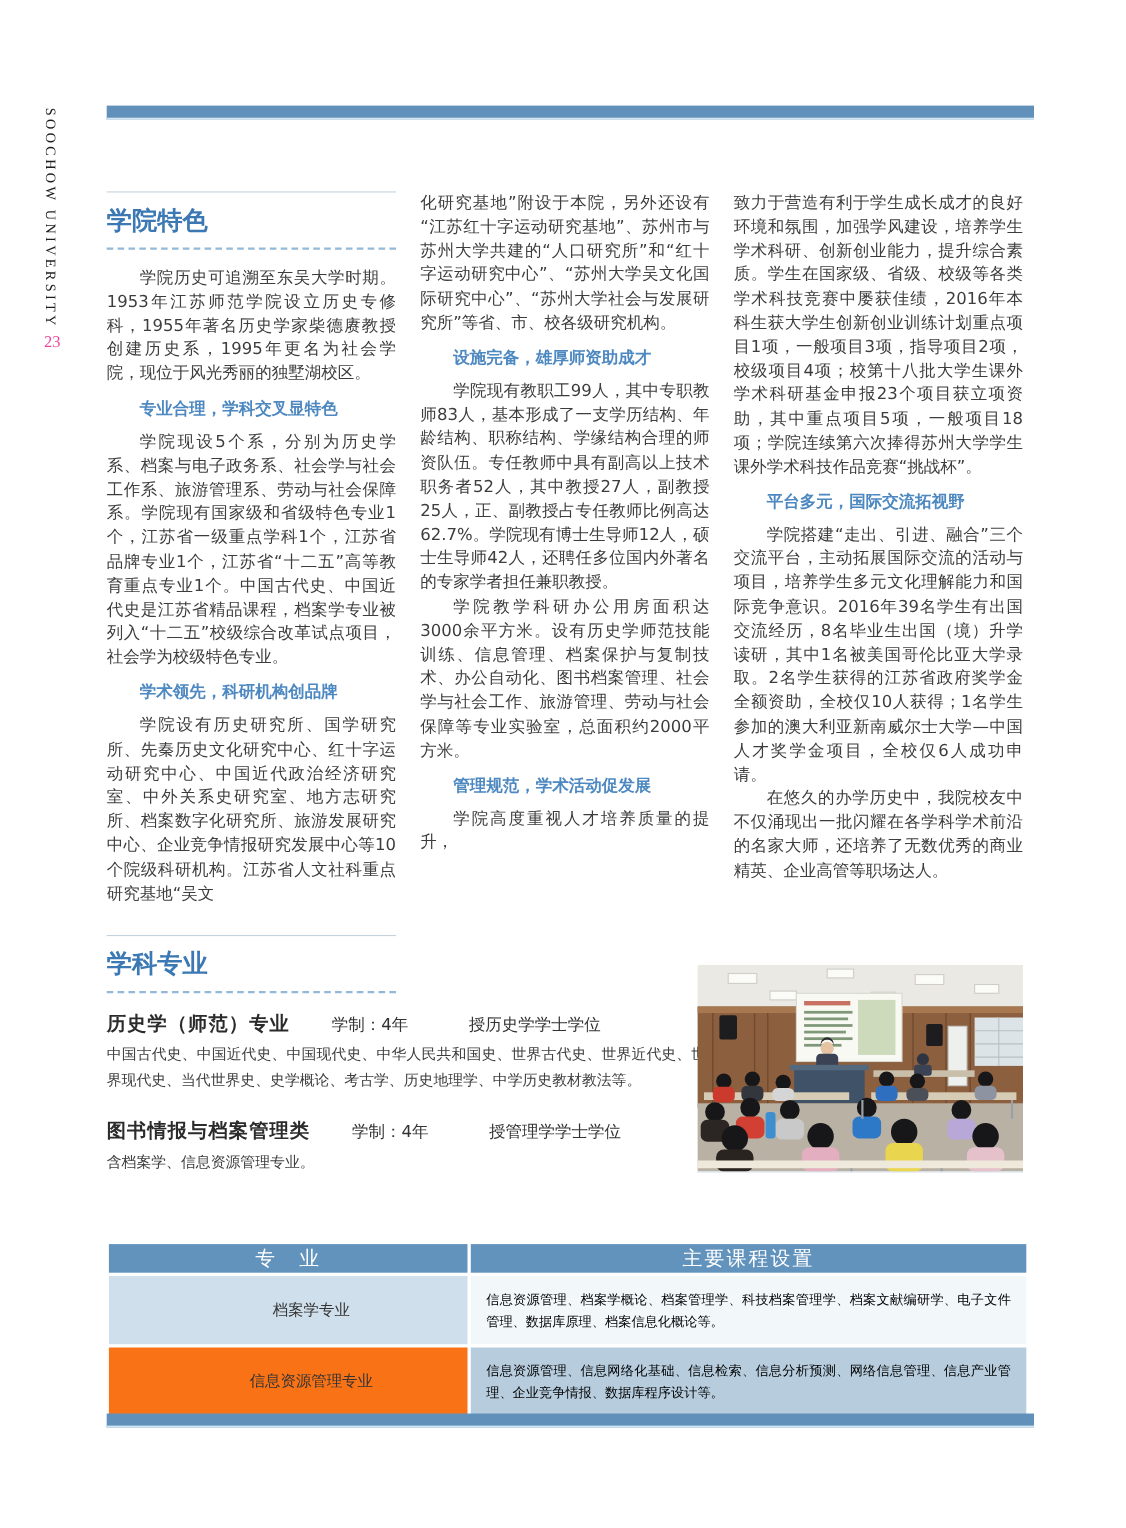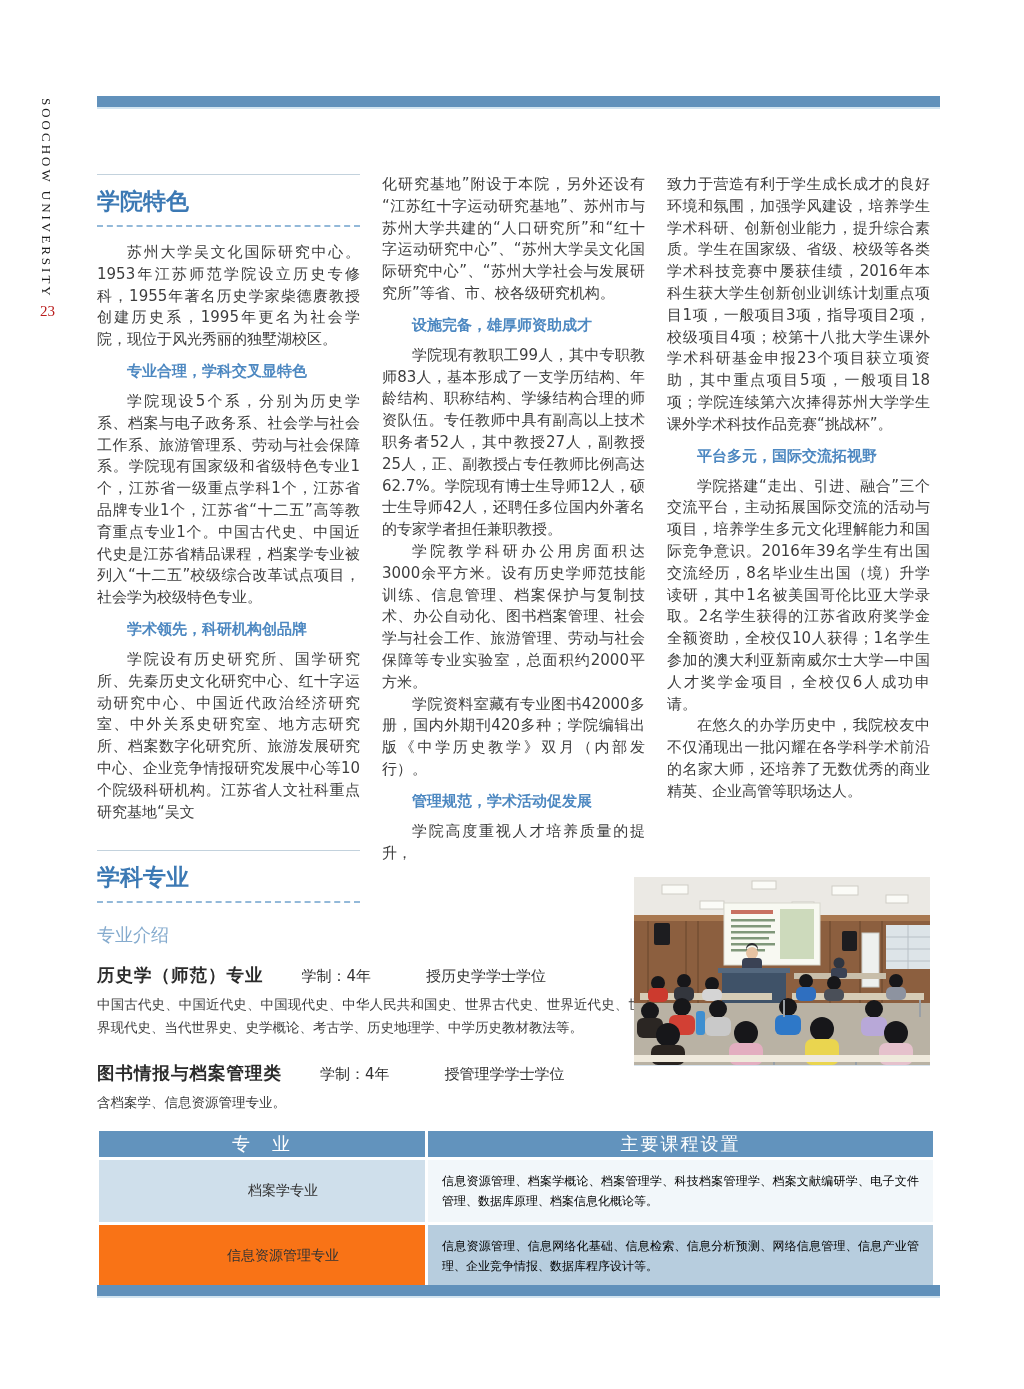--- a/index.html
+++ b/index.html
@@ -3,21 +3,21 @@
 <meta charset="utf-8">
 <style>
   html,body{margin:0;padding:0;background:#ffffff;}
   .page{position:relative;width:1024px;height:1389px;background:#fff;overflow:hidden;
         font-family:"DejaVu Sans",sans-serif;color:#3d3d3d;}
 
   
   .brand-vertical{position:absolute;left:38px;top:98px;writing-mode:vertical-rl;
         font-family:"Liberation Serif",serif;font-size:13px;letter-spacing:3px;color:#1c1c1c;}
   .page-number{position:absolute;left:40px;top:303px;font-family:"Liberation Serif",serif;
-        font-size:15px;color:#b91c1c;}
+        font-size:15px;color:#ec4899;}
 
   
   .rule-bar{position:absolute;left:97px;width:843px;height:11px;background:#6191bb;
         border-bottom:2px solid #d3e5f1;}
   .rule-bar.top{top:96px;}
   .rule-bar.bottom{top:1285px;}
 
   
   .sec-rule{border:none;border-top:1px solid #c3d2dd;margin:0 0 13px;width:263px;}
   .sec-title{color:#3c79b4;font-size:23px;font-weight:bold;margin:0 0 11px;line-height:26px;}
@@ -66,48 +66,46 @@
   <div class="brand-vertical">SOOCHOW UNIVERSITY</div>
   <div class="page-number">23</div>
 
   <div class="rule-bar top"></div>
 
   <div class="features">
     <div class="fcol">
       <hr class="sec-rule">
       <h2 class="sec-title">学院特色</h2>
       <hr class="sec-dash">
-      <p class="p-ind">苏州大学吴文化国际研究中心。1953年江苏师范学院设立历史专修科，1955年著名历史学家柴德赓教授创建历史系，1995年更名为社会学院，现位于风光秀丽的独墅湖校区。</p>
+      <p class="p-ind">学院历史可追溯至东吴大学时期。1953年江苏师范学院设立历史专修科，1955年著名历史学家柴德赓教授创建历史系，1995年更名为社会学院，现位于风光秀丽的独墅湖校区。</p>
       <div class="subhead">专业合理，学科交叉显特色</div>
       <p class="p-ind">学院现设5个系，分别为历史学系、档案与电子政务系、社会学与社会工作系、旅游管理系、劳动与社会保障系。学院现有国家级和省级特色专业1个，江苏省一级重点学科1个，江苏省品牌专业1个，江苏省“十二五”高等教育重点专业1个。中国古代史、中国近代史是江苏省精品课程，档案学专业被列入“十二五”校级综合改革试点项目，社会学为校级特色专业。</p>
       <div class="subhead">学术领先，科研机构创品牌</div>
       <p class="p-ind">学院设有历史研究所、国学研究所、先秦历史文化研究中心、红十字运动研究中心、中国近代政治经济研究室、中外关系史研究室、地方志研究所、档案数字化研究所、旅游发展研究中心、企业竞争情报研究发展中心等10个院级科研机构。江苏省人文社科重点研究基地“吴文</p>
     </div>
     <div class="fcol">
       <p class="p-cont">化研究基地”附设于本院，另外还设有“江苏红十字运动研究基地”、苏州市与苏州大学共建的“人口研究所”和“红十字运动研究中心”、“苏州大学吴文化国际研究中心”、“苏州大学社会与发展研究所”等省、市、校各级研究机构。</p>
       <div class="subhead">设施完备，雄厚师资助成才</div>
       <p class="p-ind">学院现有教职工99人，其中专职教师83人，基本形成了一支学历结构、年龄结构、职称结构、学缘结构合理的师资队伍。专任教师中具有副高以上技术职务者52人，其中教授27人，副教授25人，正、副教授占专任教师比例高达62.7%。学院现有博士生导师12人，硕士生导师42人，还聘任多位国内外著名的专家学者担任兼职教授。</p>
       <p class="p-ind">学院教学科研办公用房面积达3000余平方米。设有历史学师范技能训练、信息管理、档案保护与复制技术、办公自动化、图书档案管理、社会学与社会工作、旅游管理、劳动与社会保障等专业实验室，总面积约2000平方米。</p>
-      <p class="p-ind">学院资料室藏有专业图书42000多册，国内外期刊420多种；学院编辑出版《中学历史教学》双月（内部发行）。</p>
       <div class="subhead">管理规范，学术活动促发展</div>
       <p class="p-ind">学院高度重视人才培养质量的提升，</p>
     </div>
     <div class="fcol">
       <p class="p-cont">致力于营造有利于学生成长成才的良好环境和氛围，加强学风建设，培养学生学术科研、创新创业能力，提升综合素质。学生在国家级、省级、校级等各类学术科技竞赛中屡获佳绩，2016年本科生获大学生创新创业训练计划重点项目1项，一般项目3项，指导项目2项，校级项目4项；校第十八批大学生课外学术科研基金申报23个项目获立项资助，其中重点项目5项，一般项目18项；学院连续第六次捧得苏州大学学生课外学术科技作品竞赛“挑战杯”。</p>
       <div class="subhead">平台多元，国际交流拓视野</div>
       <p class="p-ind">学院搭建“走出、引进、融合”三个交流平台，主动拓展国际交流的活动与项目，培养学生多元文化理解能力和国际竞争意识。2016年39名学生有出国交流经历，8名毕业生出国（境）升学读研，其中1名被美国哥伦比亚大学录取。2名学生获得的江苏省政府奖学金全额资助，全校仅10人获得；1名学生参加的澳大利亚新南威尔士大学—中国人才奖学金项目，全校仅6人成功申请。</p>
       <p class="p-ind">在悠久的办学历史中，我院校友中不仅涌现出一批闪耀在各学科学术前沿的名家大师，还培养了无数优秀的商业精英、企业高管等职场达人。</p>
     </div>
   </div>
 
   <div class="majors">
     <hr class="sec-rule">
     <h2 class="sec-title">学科专业</h2>
     <hr class="sec-dash">
-    <div class="intro-label">专业介绍</div>
 
     <div class="program-line">
       <span class="program-name">历史学（师范）专业</span>
       <span class="program-duration">学制：4年</span>
       <span class="program-degree">授历史学学士学位</span>
     </div>
     <div class="program-desc">中国古代史、中国近代史、中国现代史、中华人民共和国史、世界古代史、世界近代史、世界现代史、当代世界史、史学概论、考古学、历史地理学、中学历史教材教法等。</div>
 
     <div class="program-line">
       <span class="program-name">图书情报与档案管理类</span>

